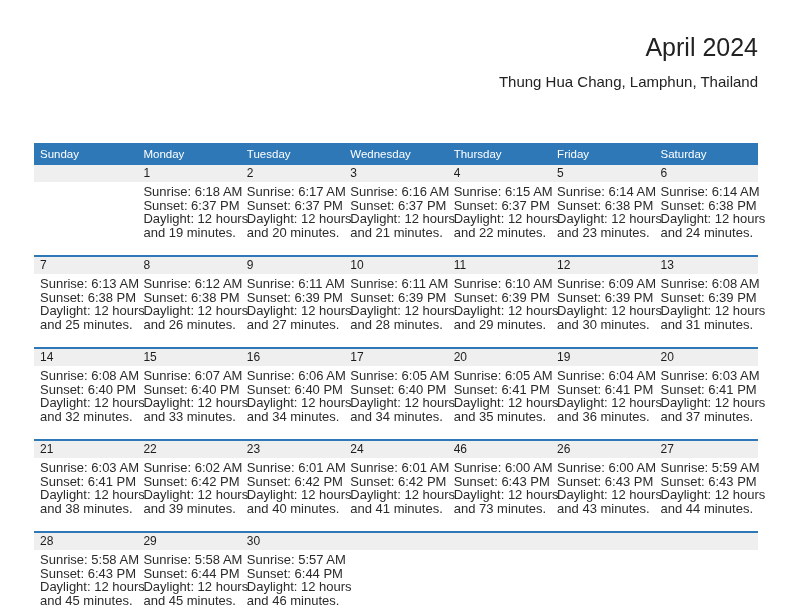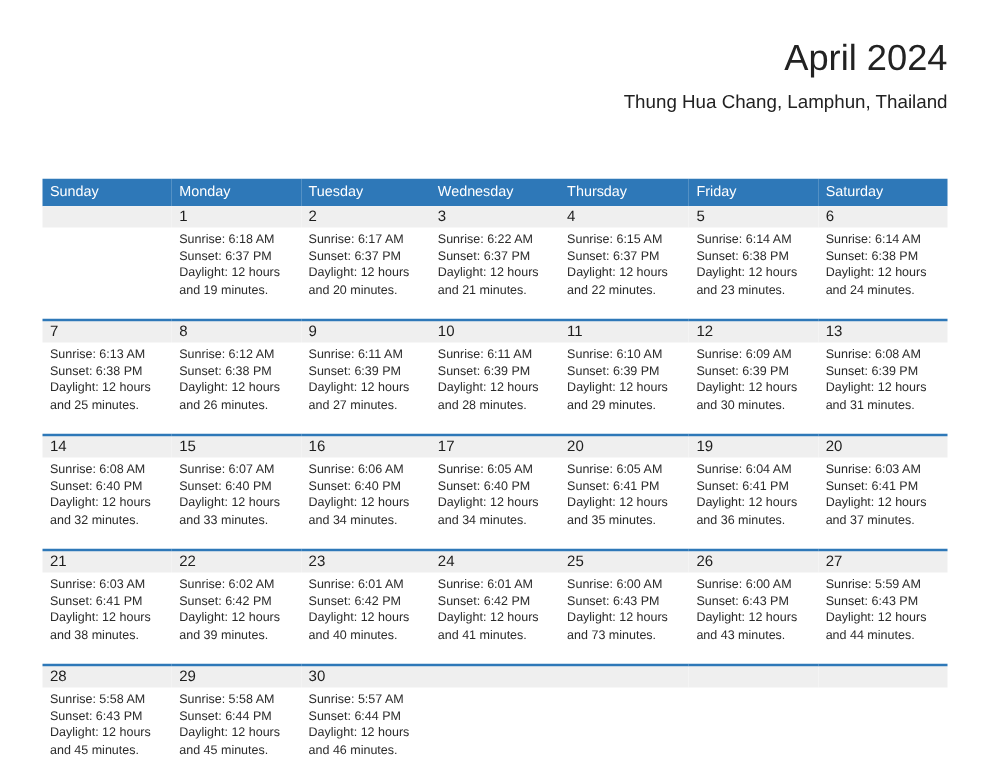--- a/index.html
+++ b/index.html
@@ -64,21 +64,21 @@
     top: 7px;
     width: 0;
     height: 0;
     border-left: 34px solid #2076bc;
     border-bottom: 22px solid transparent;
   }
   .title {
     position: absolute;
     right: 0;
     top: 0;
-    font-size: 29px;
+    font-size: 25px;
     font-weight: 400;
     color: #222222;
     text-align: left;
     line-height: 34px;
     white-space: nowrap;
     margin-left: 42px;
   }
   .subtitle {
     position: absolute;
     right: 0;
@@ -139,21 +139,21 @@
     padding-left: 6px;
     font-size: 12px;
     color: #1d1d1d;
     box-sizing: border-box;
   }
   .daycell.empty .daynum-band {
     background: #efefef;
   }
   .detail {
     padding: 3px 6px 0 6px;
-    font-size: 10px;
+    font-size: 13px;
     line-height: 13.6px;
     color: #2b2b2b;
   }
   .detail div {
     white-space: nowrap;
   }
 </style>
 </head>
 <body>
 
@@ -205,21 +205,21 @@
                   <div>Sunset: 6:37 PM</div>
                   <div>Daylight: 12 hours</div>
                   <div>and 20 minutes.</div>
                 </div>
               </div>
             </td>
             <td class="daycell">
               <div class="cell-inner">
                 <div class="daynum-band">3</div>
                 <div class="detail">
-                  <div>Sunrise: 6:22 AM</div>
+                  <div>Sunrise: 6:16 AM</div>
                   <div>Sunset: 6:37 PM</div>
                   <div>Daylight: 12 hours</div>
                   <div>and 21 minutes.</div>
                 </div>
               </div>
             </td>
             <td class="daycell">
               <div class="cell-inner">
                 <div class="daynum-band">4</div>
                 <div class="detail">
@@ -451,21 +451,21 @@
                 <div class="detail">
                   <div>Sunrise: 6:01 AM</div>
                   <div>Sunset: 6:42 PM</div>
                   <div>Daylight: 12 hours</div>
                   <div>and 41 minutes.</div>
                 </div>
               </div>
             </td>
             <td class="daycell">
               <div class="cell-inner">
-                <div class="daynum-band">25</div>
+                <div class="daynum-band">46</div>
                 <div class="detail">
                   <div>Sunrise: 6:00 AM</div>
                   <div>Sunset: 6:43 PM</div>
                   <div>Daylight: 12 hours</div>
                   <div>and 73 minutes.</div>
                 </div>
               </div>
             </td>
             <td class="daycell">
               <div class="cell-inner">

